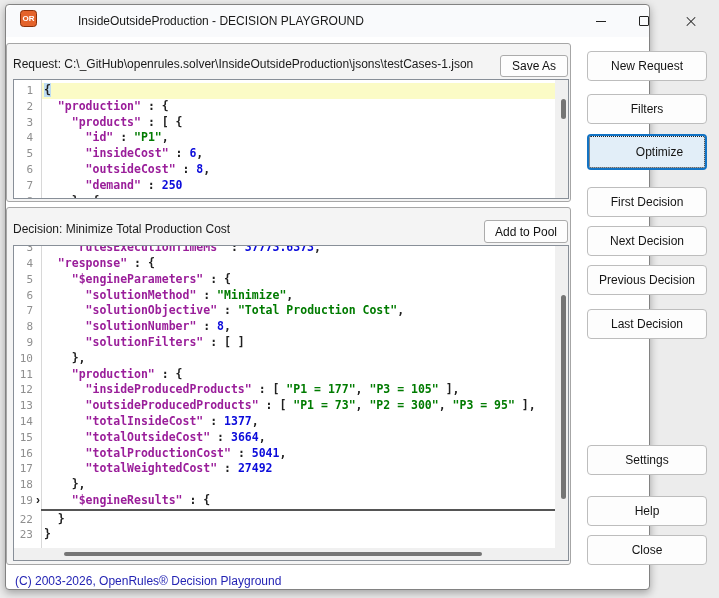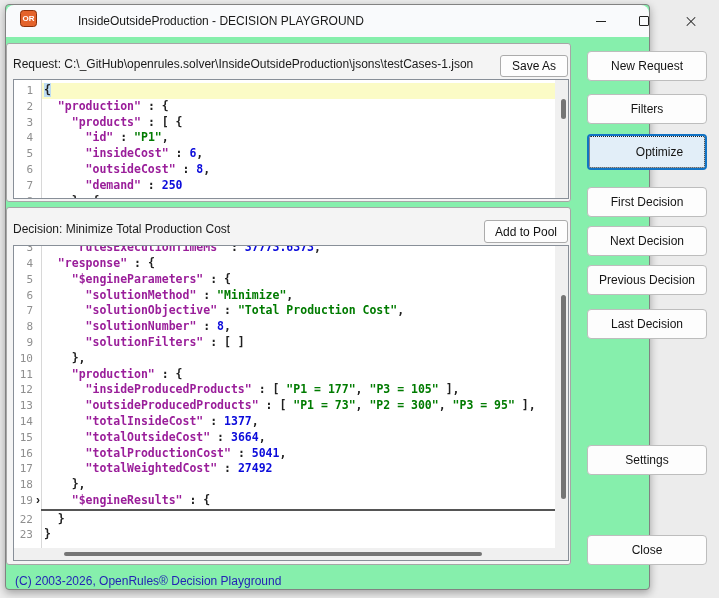--- a/index.html
+++ b/index.html
@@ -1,17 +1,17 @@
 <!DOCTYPE html>
 <html style="--key: #9a1e9a; --str: #007b00; --num: #0b0bdb; --punct: #202020; --cur: #fbfbc6; --bm: #bedcf3; --status: #2424b4;"><head>
 <meta charset="utf-8">
 <style>
   html,body{margin:0;padding:0;}
   body{width:719px;height:598px;background:#ececec;font-family:"Liberation Sans",sans-serif;position:relative;overflow:hidden;}
-  .window{position:absolute;left:5px;top:4px;width:645px;height:586px;background:#86efac;border:1px solid #828282;border-radius:4px;box-shadow:0 3px 9px rgba(0,0,0,.32);box-sizing:border-box;}
+  .window{position:absolute;left:5px;top:4px;width:645px;height:586px;background:#ffffff;border:1px solid #828282;border-radius:4px;box-shadow:0 3px 9px rgba(0,0,0,.32);box-sizing:border-box;}
   .titlebar{position:absolute;left:0;top:0;right:0;height:32px;background:#f9fafc;border-radius:8px 8px 0 0;}
   .app-icon{position:absolute;left:14px;top:5px;width:17px;height:17px;background:#e4632b;border:1px solid #8a2f08;border-radius:3.5px;color:#fff;font-size:8px;font-weight:bold;display:flex;align-items:center;justify-content:center;box-sizing:border-box;}
   .title{position:absolute;left:39px;top:9px;font-size:12px;color:#191919;white-space:nowrap;margin-left:33px;}
   .wc{position:absolute;top:0;width:46px;height:32px;}
   .wc-min{left:572px;} .wc-max{left:615px;} .wc-close{left:662px;}
   .wc-min .g{position:absolute;left:18px;top:16px;width:10px;height:1.2px;background:#222;}
   .wc-max .g{position:absolute;left:18px;top:11px;width:10px;height:10px;border:1.1px solid #222;border-radius:1px;box-sizing:border-box;}
   .wc-close .gx,.wc-close .gy{position:absolute;left:17px;top:16px;width:12px;height:1.1px;background:#222;}
   .wc-close .gx{transform:rotate(45deg);} .wc-close .gy{transform:rotate(-45deg);}
   .group{position:absolute;left:0;width:565px;background:#f4f4f4;border:1px solid #a6a6a6;border-radius:3px;box-sizing:border-box;}
@@ -153,17 +153,18 @@
 
   <div class="btncol" id="btncol">
       <button class="abtn" style="top: 46px;">New Request</button>
       <button class="abtn" style="top: 89px;">Filters</button>
       <button class="abtn focused" style="top: 129px;">Optimize</button>
       <button class="abtn" style="top: 182px;">First Decision</button>
       <button class="abtn" style="top: 221px;">Next Decision</button>
       <button class="abtn" style="top: 260px;">Previous Decision</button>
       <button class="abtn" style="top: 304px;">Last Decision</button>
       <button class="abtn" style="top: 440px;">Settings</button>
+      <button class="abtn" style="top: 491px;">Help</button>
       <button class="abtn" style="top: 530px;">Close</button>
     </div>
 
   <div class="statusbar">(C) 2003-2026, OpenRules® Decision Playground</div>
 </div>
 
 </body></html>

